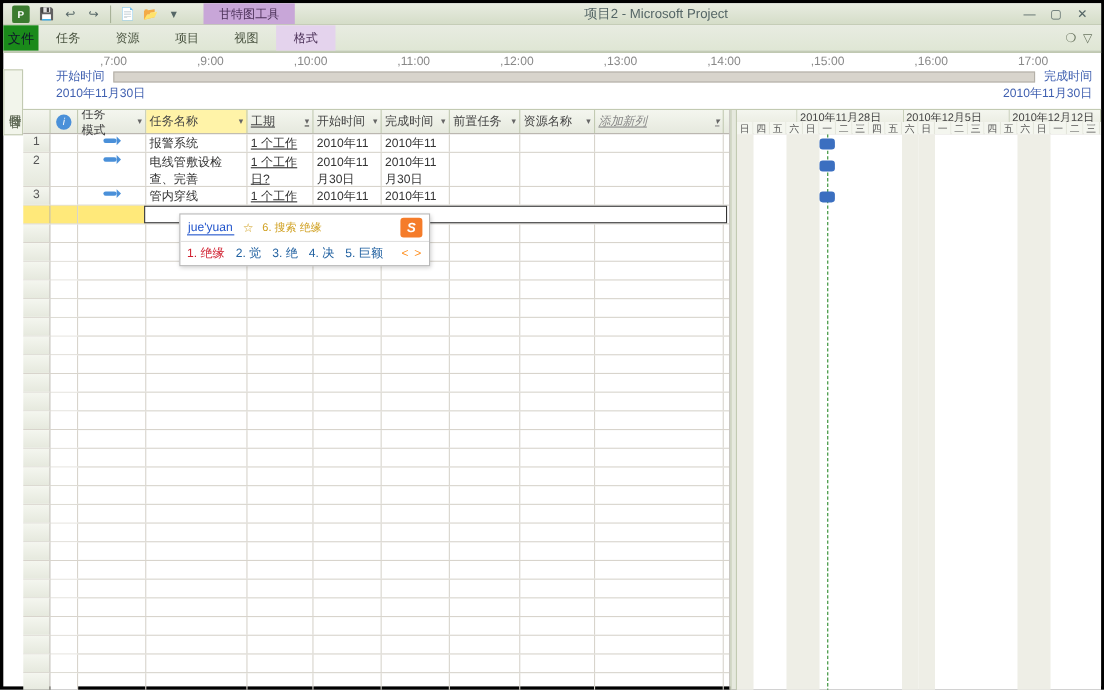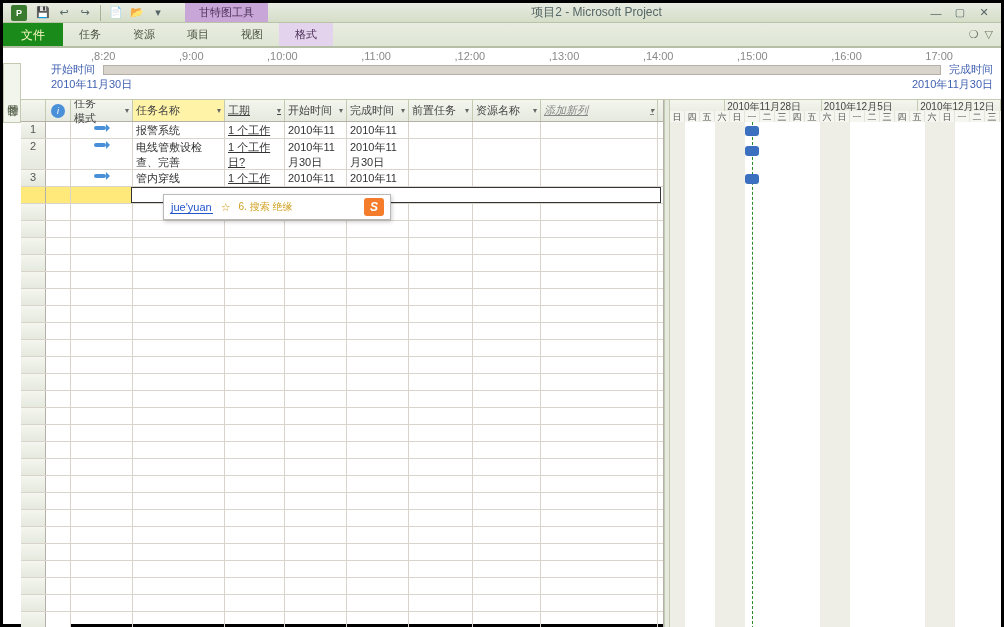--- a/index.html
+++ b/index.html
@@ -12,21 +12,21 @@
 .qat-btn { width: 18px; height: 18px; display: flex; align-items: center; justify-content: center; color: #566; }
 .qat-sep { width: 1px; height: 16px; background: #a8b298; margin: 0 3px; }
 .app-icon { width: 16px; height: 16px; background: #3b7b2f; color: #fff; font-size: 9px; font-weight: bold; display: flex; align-items: center; justify-content: center; border-radius: 2px; margin: 0 4px; }
 .contextual-tab-label { background: #c8a6d8; color: #4b3158; padding: 2px 14px; font-size: 11px; }
 .title-center { flex: 1; text-align: center; color: #566; font-size: 12px; }
 .win-controls { display: flex; gap: 2px; padding-right: 6px; }
 .win-btn { width: 22px; height: 16px; display: flex; align-items: center; justify-content: center; color: #566; }
 
 
 .ribbon-tabs { height: 24px; background: linear-gradient(#e8ece1, #dfe6d4); display: flex; border-bottom: 1px solid #b5bfa5; position: relative; }
-.file-tab { background: #1a8a1a; color: #fef9c3; padding: 4px 18px; font-size: 12px; }
+.file-tab { background: #1a8a1a; color: #0f172a; padding: 4px 4px; font-size: 12px; }
 .tab { padding: 4px 16px; color: #4a5440; cursor: default; }
 .tab.contextual { background: #e4d3ed; color: #4b3158; }
 .ribbon-right { margin-left: auto; display: flex; align-items: center; gap: 6px; padding-right: 8px; color: #6a7560; }
 .ribbon-collapse { height: 6px; background: #e8ece1; border-bottom: 1px solid #b5bfa5; }
 
 
 .left-vtab { position: absolute; left: 0; top: 60px; width: 18px; height: 60px; background: #f2f5eb; border: 1px solid #c2cab2; writing-mode: vertical-rl; text-align: center; font-size: 11px; color: #5a6450; padding-top: 6px; }
 
 
 .content { flex: 1; display: flex; flex-direction: column; position: relative; margin-left: 18px; }
@@ -131,21 +131,21 @@
     </div>
   </div>
   <div class="ribbon-collapse"></div>
 
   <div class="left-vtab">甘特图</div>
 
   <div class="content">
 
     <div class="timeline-wrap">
       <div class="tl-ticks">
-        <span>,8:20</span>
+        <span>,7:00</span>
           <span>,9:00</span>
         <span>,10:00</span>
           <span>,11:00</span>
         <span>,12:00</span>
           <span>,13:00</span>
         <span>,14:00</span>
           <span>,15:00</span>
         <span>,16:00</span>
           <span>17:00</span>
       </div>
@@ -561,20 +561,28 @@
               </div>
             </div>
 
           <div class="ime">
             <div class="ime-top">
               <span class="ime-input">jue'yuan</span>
               <span class="ime-star">☆</span>
               <span class="ime-hint">6. 搜索  绝缘</span>
               <span class="ime-logo">S</span>
             </div>
+            <div class="ime-cands" id="ime-cands">
+                <span class="c1">1. 绝缘</span>
+                <span class="cn">2. 觉</span>
+                <span class="cn">3. 绝</span>
+                <span class="cn">4. 决</span>
+                <span class="cn">5. 巨额</span>
+                <span class="ime-arrows">&lt; &gt;</span>
+              </div>
           </div>
         </div>
 
       </div>
 
       <div class="divider"></div>
 
       <div class="gantt-side">
         <div class="gantt-hdr">
           <div class="ghdr-top" id="ghdr-top">

